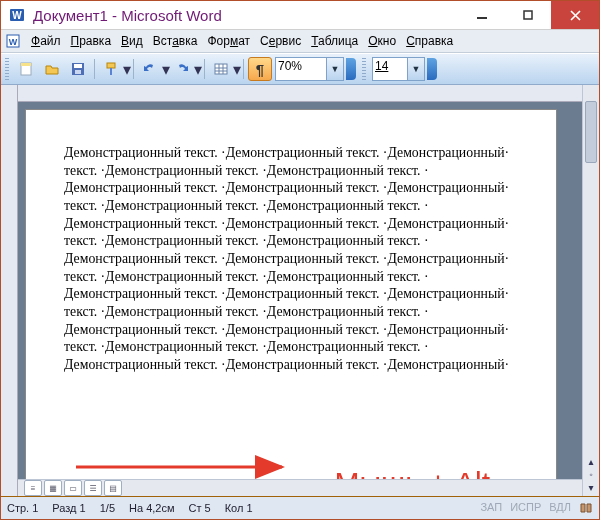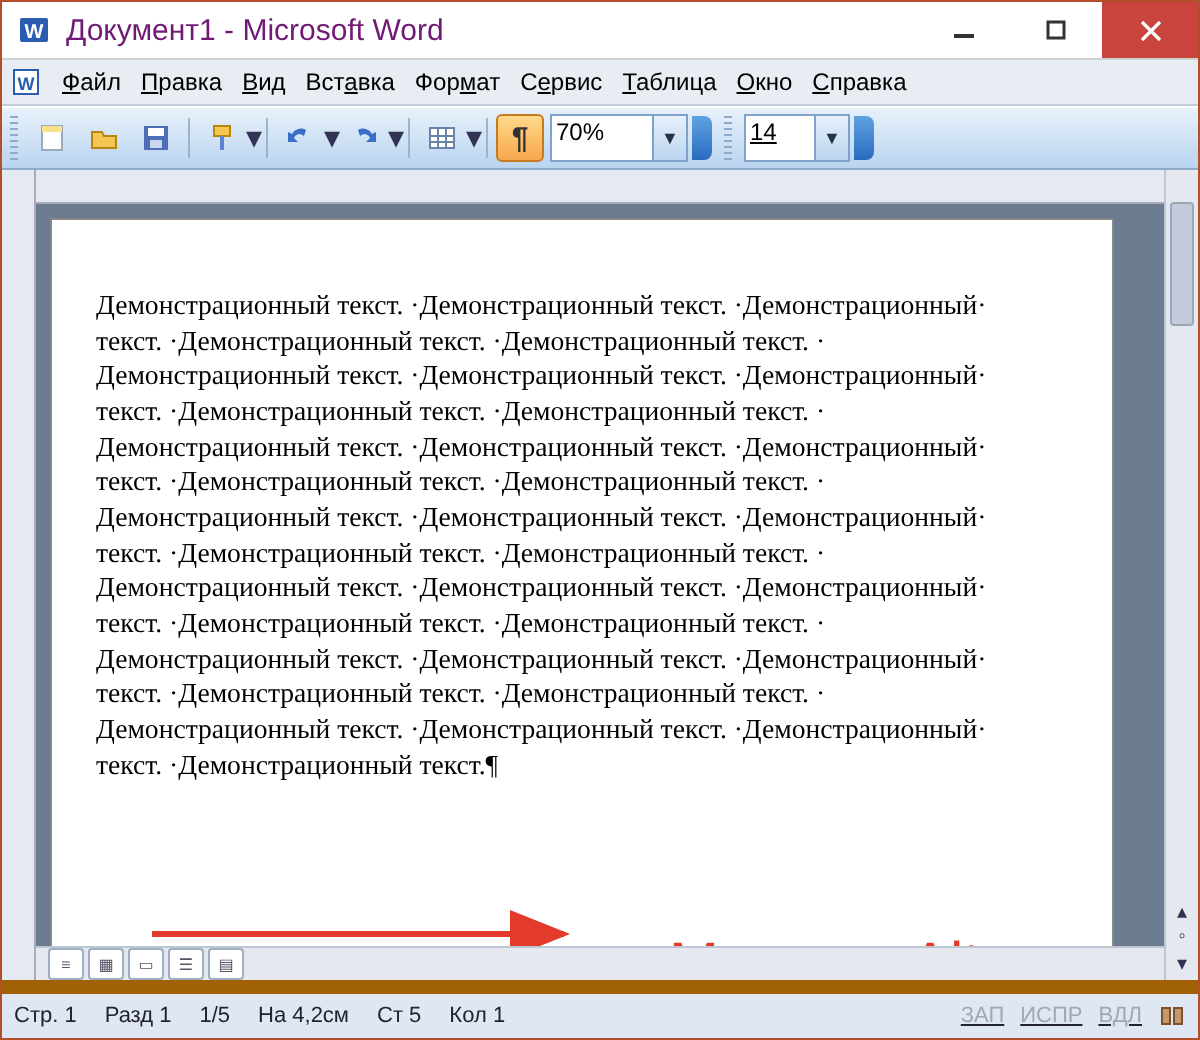--- a/index.html
+++ b/index.html
@@ -48,37 +48,37 @@
   .zoom-inp{border:none;width:46px;font-size:12px;padding:1px 2px;outline:none;}
   .zoom-btn{width:16px;height:22px;background:linear-gradient(var(--toolbar-top),var(--toolbar-bot));border-left:1px solid #7ea2c9;display:flex;align-items:center;justify-content:center;color:#234;font-size:9px;}
   .tb-end{width:10px;height:22px;background:linear-gradient(#5fa3e2,#2a6bbf);border-radius:0 4px 4px 0;margin-left:2px;}
   .fontblk{display:flex;align-items:center;margin-left:6px;}
   
   .docarea{flex:1;display:flex;position:relative;background:var(--page-bg);overflow:hidden;}
   .ruler-v{width:16px;background:#e5eaf2;border-right:1px solid #aab;}
   .ruler-h{height:16px;background:#e5eaf2;border-bottom:1px solid #aab;}
   .paperwrap{flex:1;display:flex;flex-direction:column;}
   .paperhold{flex:1;overflow:hidden;display:flex;padding:8px 0 0 8px;position:relative;}
-  .paper{background:var(--paper);width:530px;min-height:400px;box-shadow:0 0 0 1px #888;padding:34px 22px 12px 22px;box-sizing:border-box;font-family:"Times New Roman",serif;font-size:13.8px;line-height:1.28;color:#000;position:relative;}
+  .paper{background:var(--paper);width:530px;min-height:400px;box-shadow:0 0 0 1px #888;padding:34px 22px 12px 38px;box-sizing:border-box;font-family:"Times New Roman",serif;font-size:13.8px;line-height:1.28;color:#000;position:relative;}
   .line{white-space:nowrap;}
   .selwrap{position:absolute;pointer-events:none;}
   
   .annot{position:absolute;right:66px;bottom:8px;font-size:30px;font-family:Arial,sans-serif;color:var(--red-annot);font-weight:400;}
   .arrow{position:absolute;left:50px;bottom:28px;}
   .scroll-v{width:16px;background:#e5e9ef;border-left:1px solid #bcc6d4;display:flex;flex-direction:column;}
   .scroll-v .thumb{margin:16px 2px 0 2px;height:60px;background:#c3ccda;border:1px solid #9aa7ba;border-radius:2px;}
   .scroll-v .track{flex:1;}
   .scroll-v .arrows{height:60px;display:flex;flex-direction:column;align-items:center;justify-content:flex-end;gap:3px;padding-bottom:4px;}
   .sarrow{width:10px;height:10px;font-size:10px;text-align:center;color:#335;}
   .scroll-h{height:16px;background:#e5e9ef;border-top:1px solid #bcc6d4;display:flex;align-items:center;}
   .viewbtns{display:flex;gap:2px;padding:0 6px;}
   .vbtn{width:16px;height:14px;border:1px solid #a0aec2;background:#fff;border-radius:2px;font-size:8px;display:flex;align-items:center;justify-content:center;color:#556;}
   
-  .status{height:22px;background:var(--status-bg);border-top:7px solid #a16207;display:flex;align-items:center;font-size:11px;padding:0 6px;gap:14px;color:#223;}
-  .status .book{margin-left:auto;display:flex;gap:8px;align-items:center;text-decoration:underline;}
+  .status{height:22px;background:var(--status-bg);border-top:1px solid #a16207;display:flex;align-items:center;font-size:11px;padding:0 6px;gap:14px;color:#223;}
+  .status .book{margin-left:auto;display:flex;gap:8px;}
   .status .tog{color:#9fa8b6;}
 </style>
 </head>
 <body>
 
 <div class="window">
 
   <div class="titlebar">
     <span class="wicon">
       <svg width="16" height="16" viewBox="0 0 16 16">
@@ -205,21 +205,20 @@
             <div class="line">текст. ·Демонстрационный текст. ·Демонстрационный текст. ·</div>
             <div class="line">Демонстрационный текст. ·Демонстрационный текст. ·Демонстрационный·</div>
             <div class="line">текст. ·Демонстрационный текст. ·Демонстрационный текст. ·</div>
             <div class="line">Демонстрационный текст. ·Демонстрационный текст. ·Демонстрационный·</div>
             <div class="line">текст. ·Демонстрационный текст. ·Демонстрационный текст. ·</div>
             <div class="line">Демонстрационный текст. ·Демонстрационный текст. ·Демонстрационный·</div>
             <div class="line">текст. ·Демонстрационный текст. ·Демонстрационный текст. ·</div>
             <div class="line">Демонстрационный текст. ·Демонстрационный текст. ·Демонстрационный·</div>
             <div class="line">текст. ·Демонстрационный текст. ·Демонстрационный текст. ·</div>
             <div class="line">Демонстрационный текст. ·Демонстрационный текст. ·Демонстрационный·</div>
-            <div class="line">текст. ·Демонстрационный текст.¶</div>
 
           <div class="selwrap" id="selwrap"></div>
           <div class="annot">Мышь + Alt</div>
           <svg class="arrow" width="220" height="30">
             <defs>
                 <marker id="ah" markerWidth="10" markerHeight="8" refX="9" refY="4" orient="auto">
                   <path d="M0 0 L10 4 L0 8 z" fill="#e33a2b"></path>
                 </marker>
               </defs>
             <line x1="0" y1="15" x2="206" y2="15" stroke="#e33a2b" stroke-width="3" marker-end="url(#ah)"></line>

